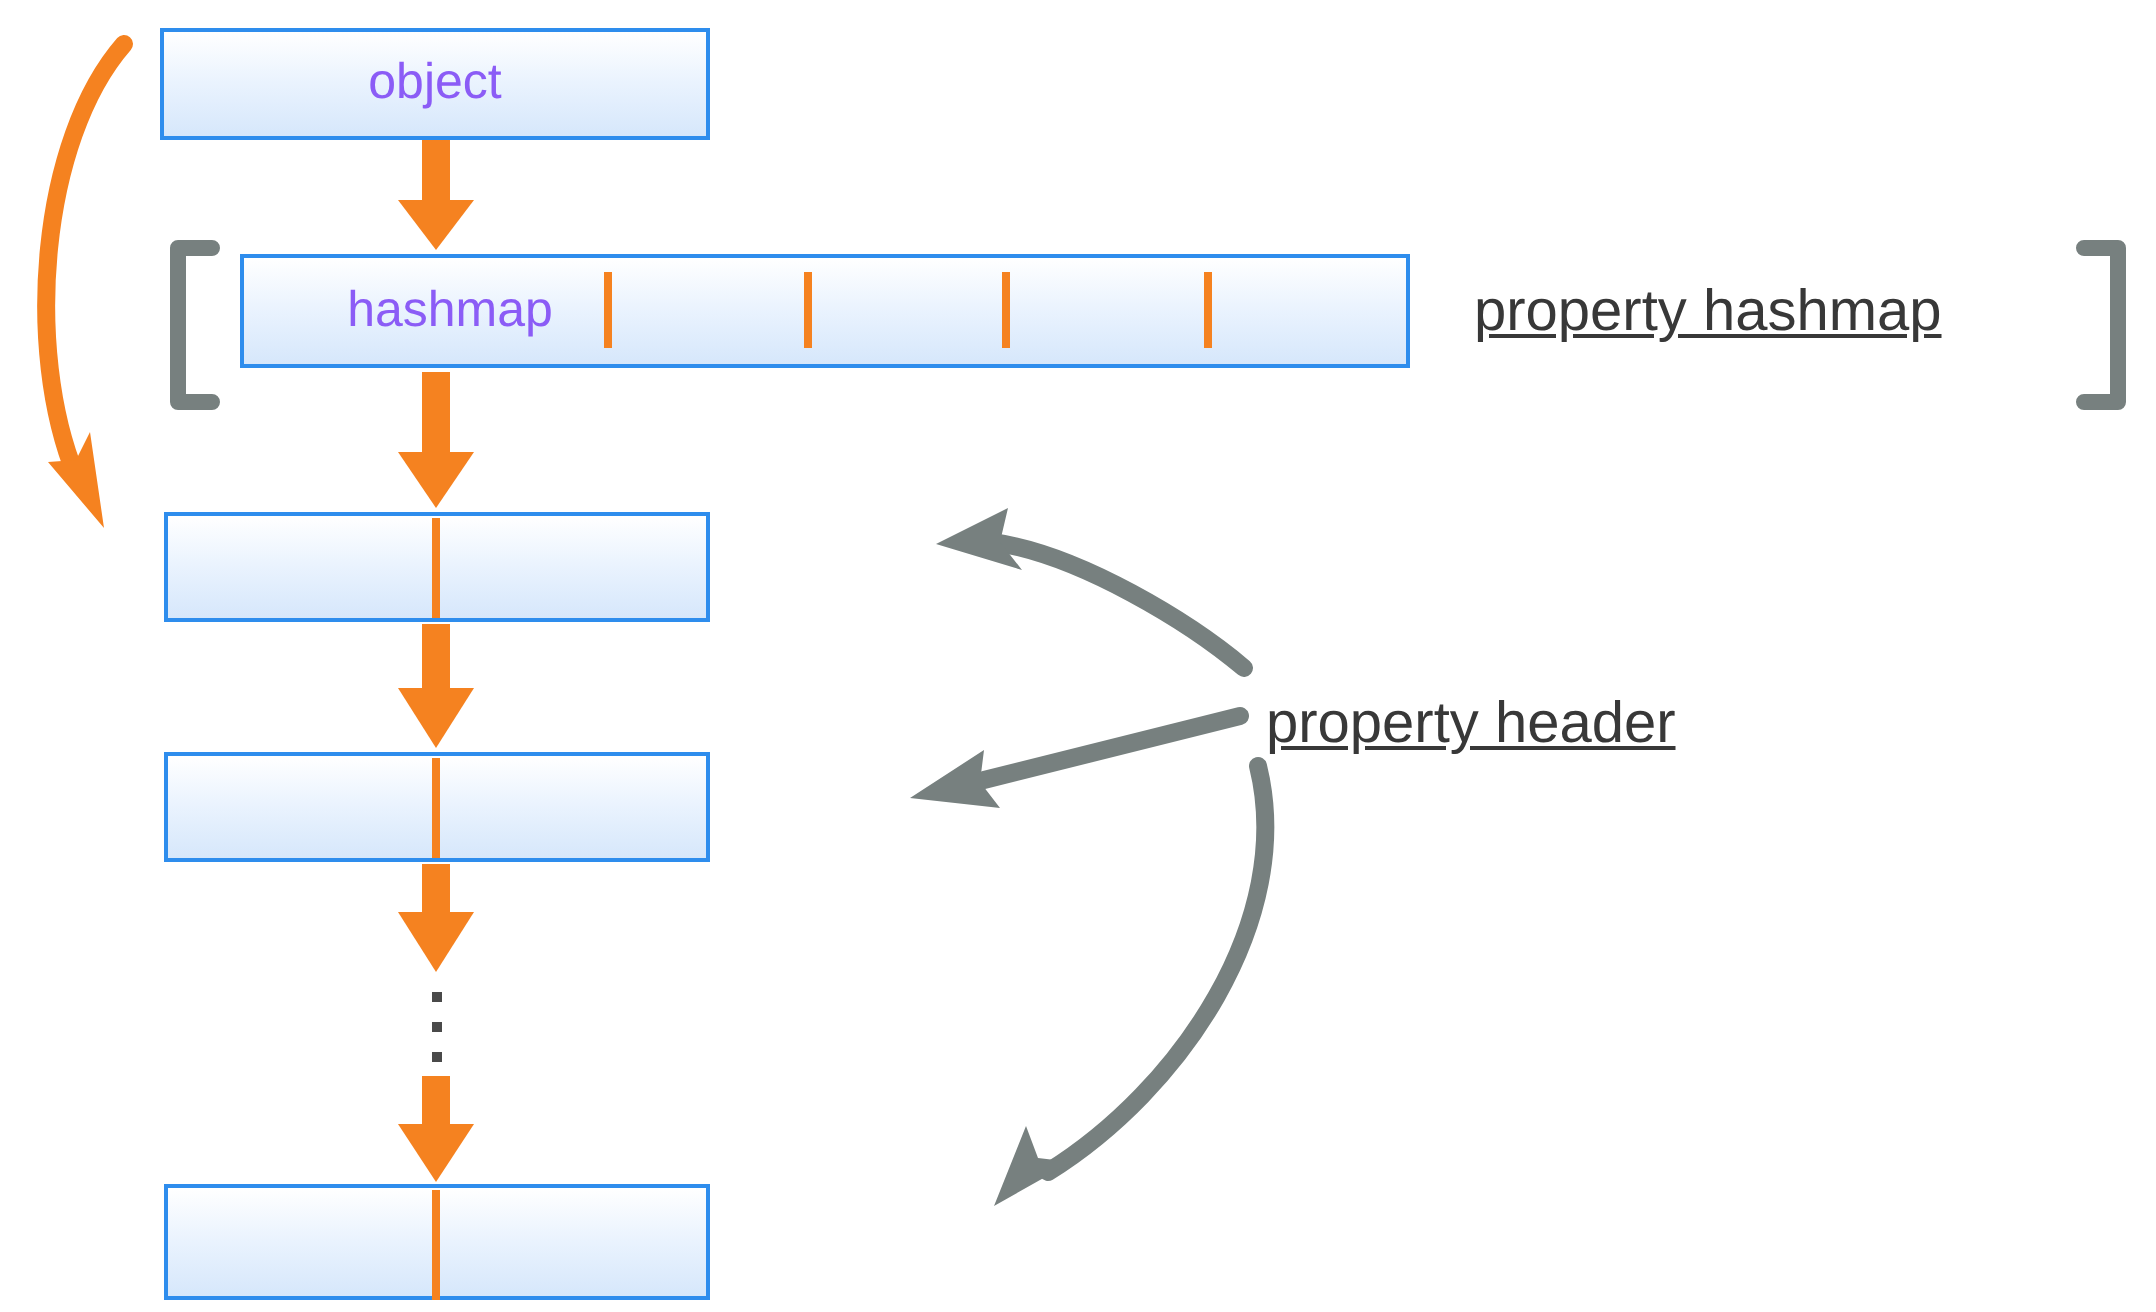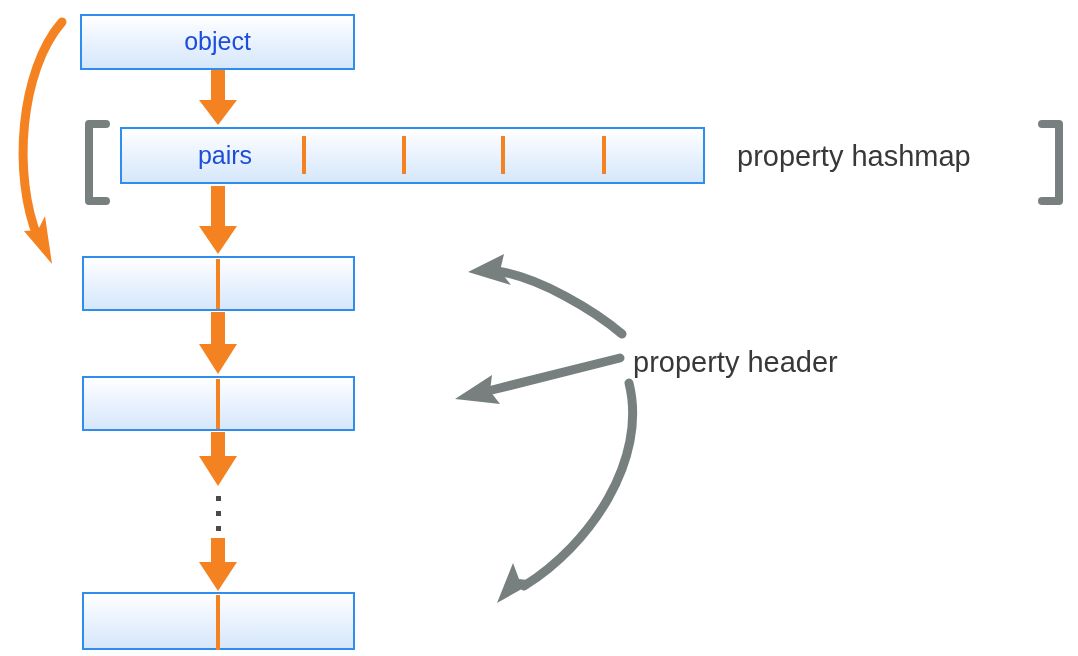--- a/index.html
+++ b/index.html
@@ -28,33 +28,34 @@
     height: 656px;
   }
   .node-box {
     position: absolute;
     box-sizing: border-box;
     border: 2px solid #2e8ded;
     background: linear-gradient(to bottom, #ffffff 0%, #eaf3fe 48%, #d6e7fb 100%);
   }
   .node-label {
     position: absolute;
-    color: #1d4ed8;
+    color: #8b5cf6;
     font-size: 25px;
     font-family: "Liberation Sans", sans-serif;
     white-space: nowrap;
     line-height: 1;
   }
   .caption {
     position: absolute;
     color: #383838;
     font-size: 29px;
     font-family: "Liberation Sans", sans-serif;
     white-space: nowrap;
     line-height: 1;
+    text-decoration: underline;
   }
   .tick {
     position: absolute;
     width: 4px;
     background: #f58220;
   }
   .ellipsis-dot {
     position: absolute;
     width: 5px;
     height: 5px;
@@ -126,21 +127,21 @@
 
     <g>
       <path d="M 1042,124 L 1059,124 L 1059,201 L 1042,201" fill="none" stroke="#77807f" stroke-width="8" stroke-linecap="round" stroke-linejoin="round"></path>
     </g>
   </svg>
 
   <div class="node-box" style="left:80px; top:14px; width:275px; height:56px;"></div>
   <div class="node-label" style="left:80px; top:29px; width:275px; text-align:center;">object</div>
 
   <div class="node-box" style="left:120px; top:127px; width:585px; height:57px;"></div>
-  <div class="node-label" style="left:160px; top:143px; width:130px; text-align:center;">pairs</div>
+  <div class="node-label" style="left:160px; top:143px; width:130px; text-align:center;">hashmap</div>
 
   <div class="tick" style="left:302px; top:136px; height:38px;"></div>
   <div class="tick" style="left:402px; top:136px; height:38px;"></div>
   <div class="tick" style="left:501px; top:136px; height:38px;"></div>
   <div class="tick" style="left:602px; top:136px; height:38px;"></div>
 
   <div class="node-box" style="left:82px; top:256px; width:273px; height:55px;"></div>
   <div class="tick" style="left:216px; top:259px; height:50px;"></div>
 
   <div class="node-box" style="left:82px; top:376px; width:273px; height:55px;"></div>

